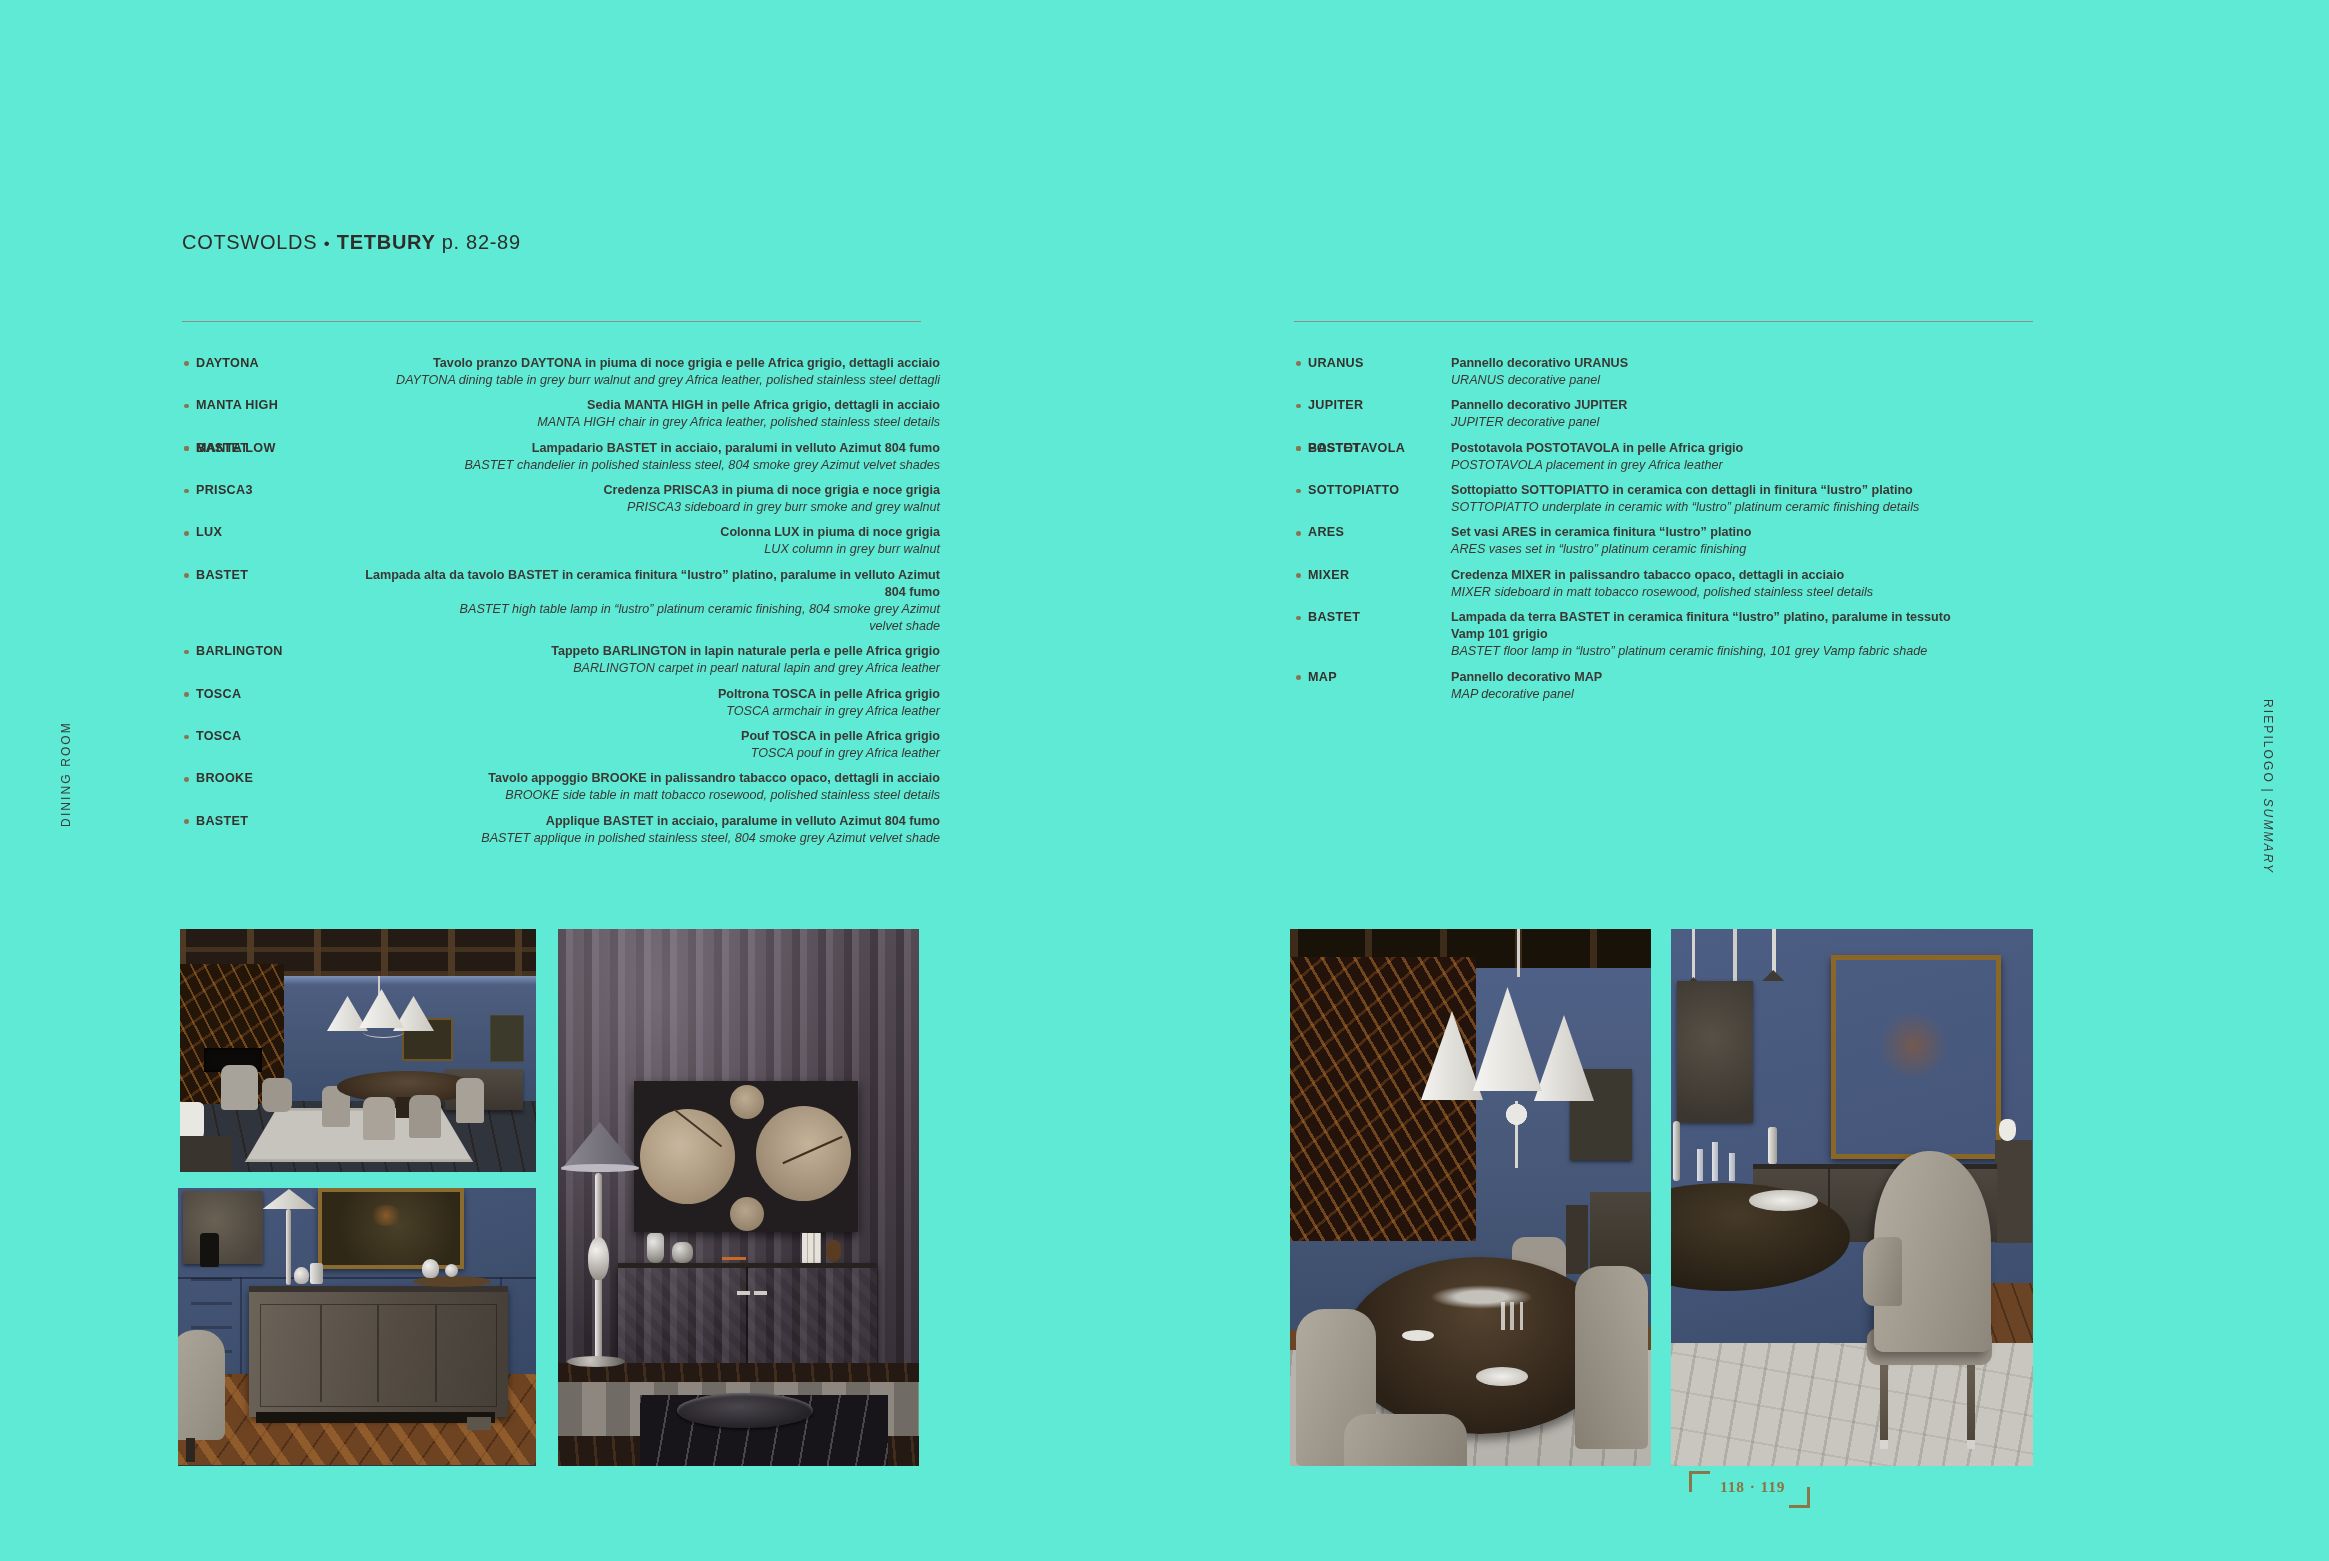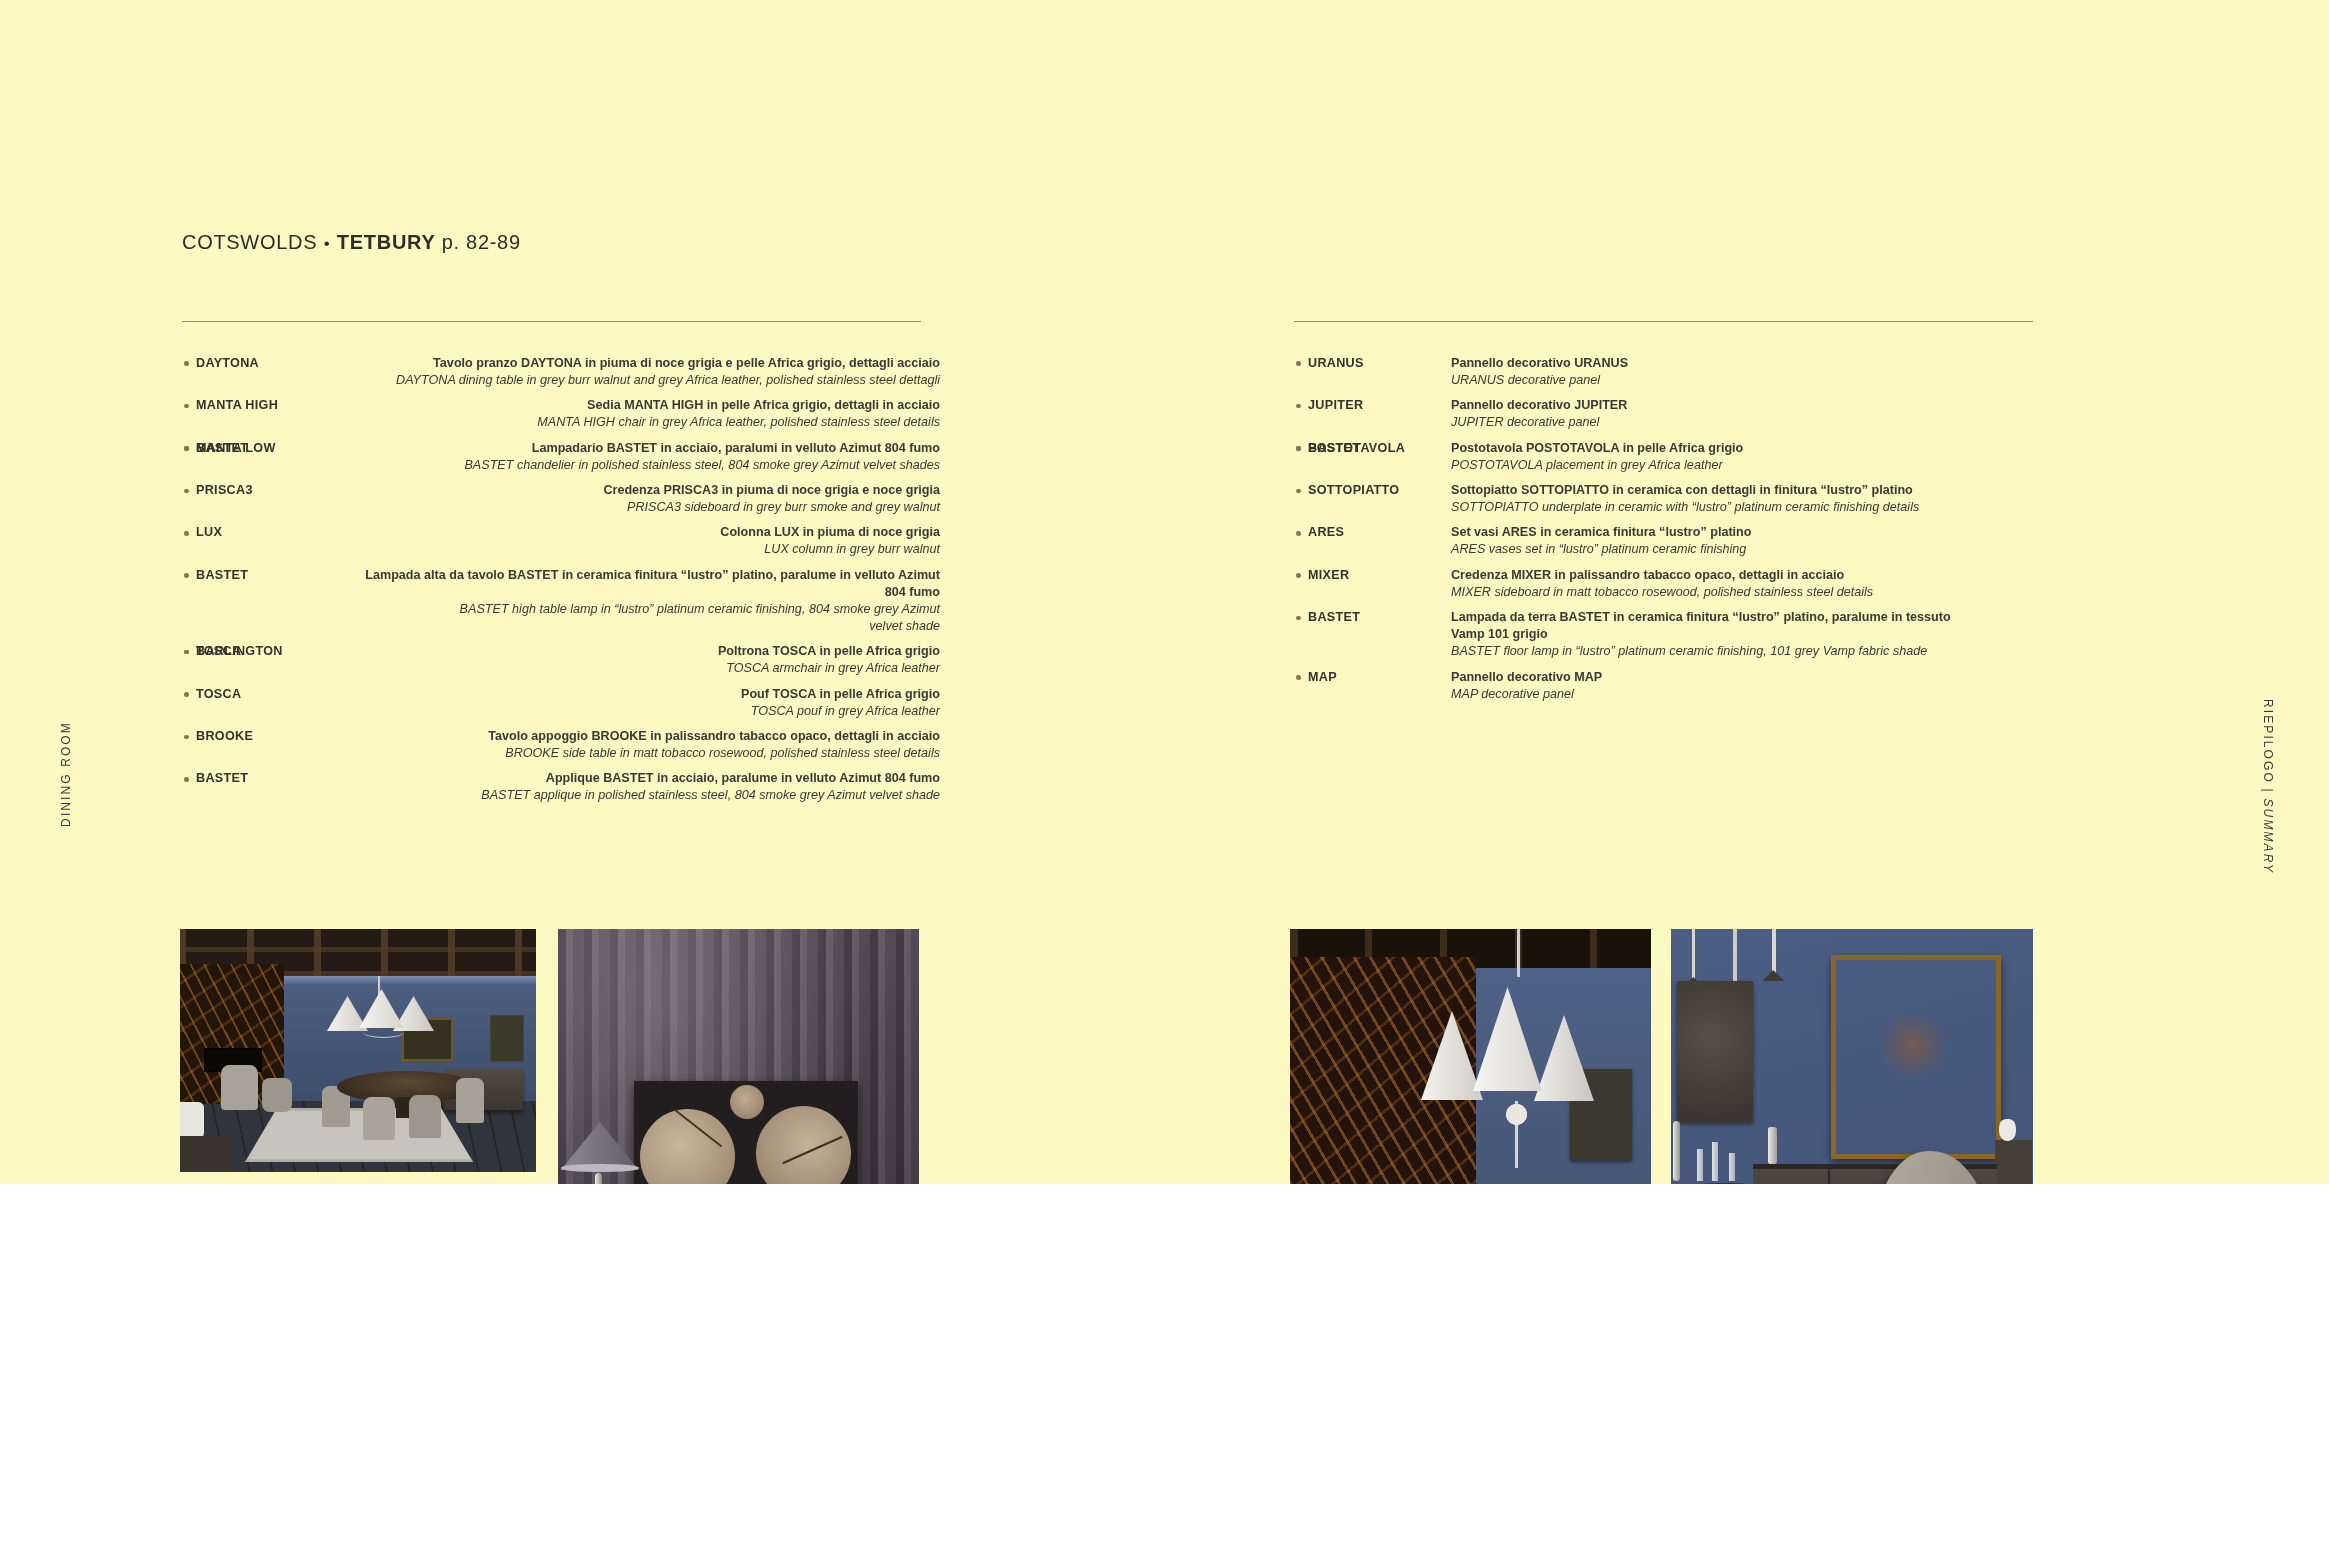--- a/index.html
+++ b/index.html
@@ -1,16 +1,16 @@
 <!DOCTYPE html>
 <html style="font-size:15px"><head>
 <meta charset="utf-8">
 <style>
   html,body{margin:0;padding:0;background:#ffffff;}
-  .page{position:relative;width:2330px;height:1184px;background:#fef9c3;overflow:hidden;
+  .page{position:relative;width:2330px;height:1561px;background:#5eead4;overflow:hidden;
         font-family:"Liberation Sans", sans-serif;color:#3b3835;}
 
   
   .title{position:absolute;left:182px;top:231px;font-size:20px;letter-spacing:0.7px;color:#2f2c29;white-space:nowrap;}
   .title .sep{margin:0 6.5px;font-size:17px;}
   .title .model{font-weight:bold;}
   .side-label{position:absolute;font-size:12px;letter-spacing:2.1px;color:#3a3a3a;white-space:nowrap;text-align:center;}
   .side-left{left:10.3px;top:767px;width:112px;transform:rotate(-90deg);}
   .side-right{left:2188px;top:772px;width:160px;transform:rotate(90deg);}
   .side-right .en{font-style:italic;}
@@ -299,20 +299,24 @@
       <div class="idesc">
           <div class="desc-it">Lampada alta da tavolo BASTET in ceramica finitura “lustro” platino, paralume in velluto Azimut
 804 fumo</div>
           <div class="desc-en">BASTET high table lamp in “lustro” platinum ceramic finishing, 804 smoke grey Azimut
 velvet shade</div>
         </div>
     </div>
     <div class="item">
       <span class="bullet"></span>
       <div class="iname">BARLINGTON</div>
+      <div class="idesc">
+          <div class="desc-it">Tappeto BARLINGTON in lapin naturale perla e pelle Africa grigio</div>
+          <div class="desc-en">BARLINGTON carpet in pearl natural lapin and grey Africa leather</div>
+        </div>
     </div>
     <div class="item">
       <span class="bullet"></span>
       <div class="iname">TOSCA</div>
       <div class="idesc">
           <div class="desc-it">Poltrona TOSCA in pelle Africa grigio</div>
           <div class="desc-en">TOSCA armchair in grey Africa leather</div>
         </div>
     </div>
     <div class="item">

